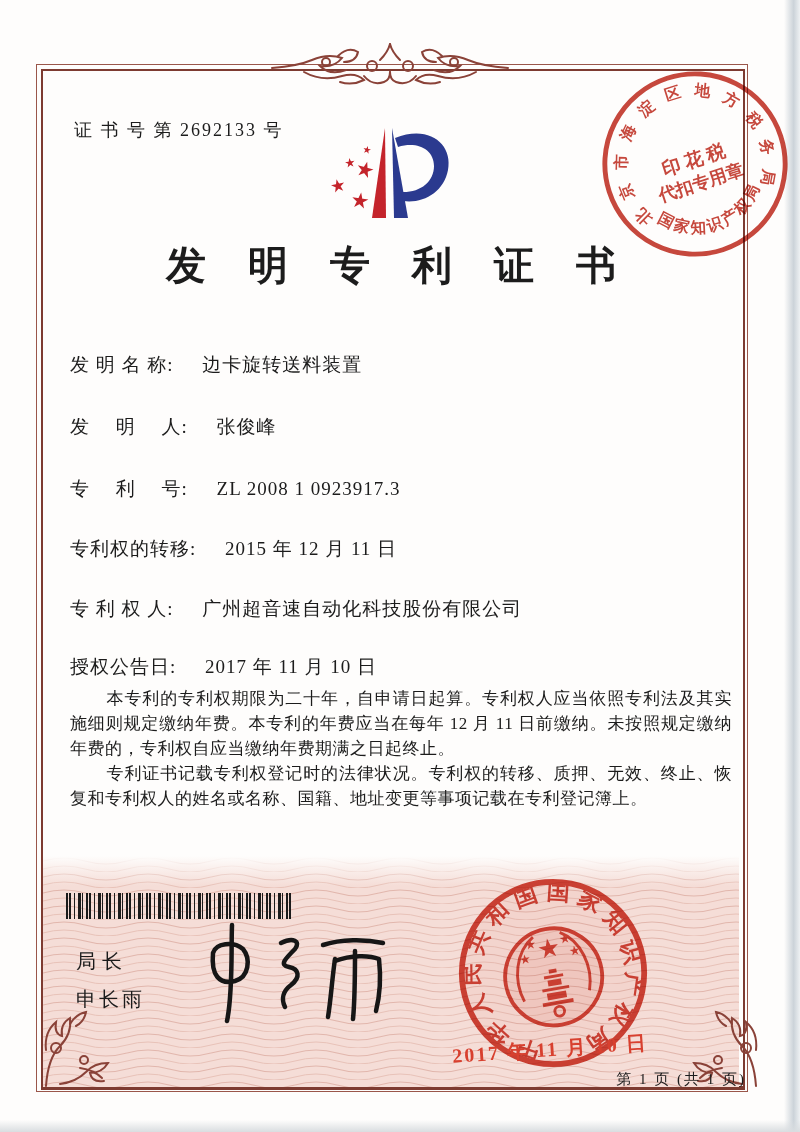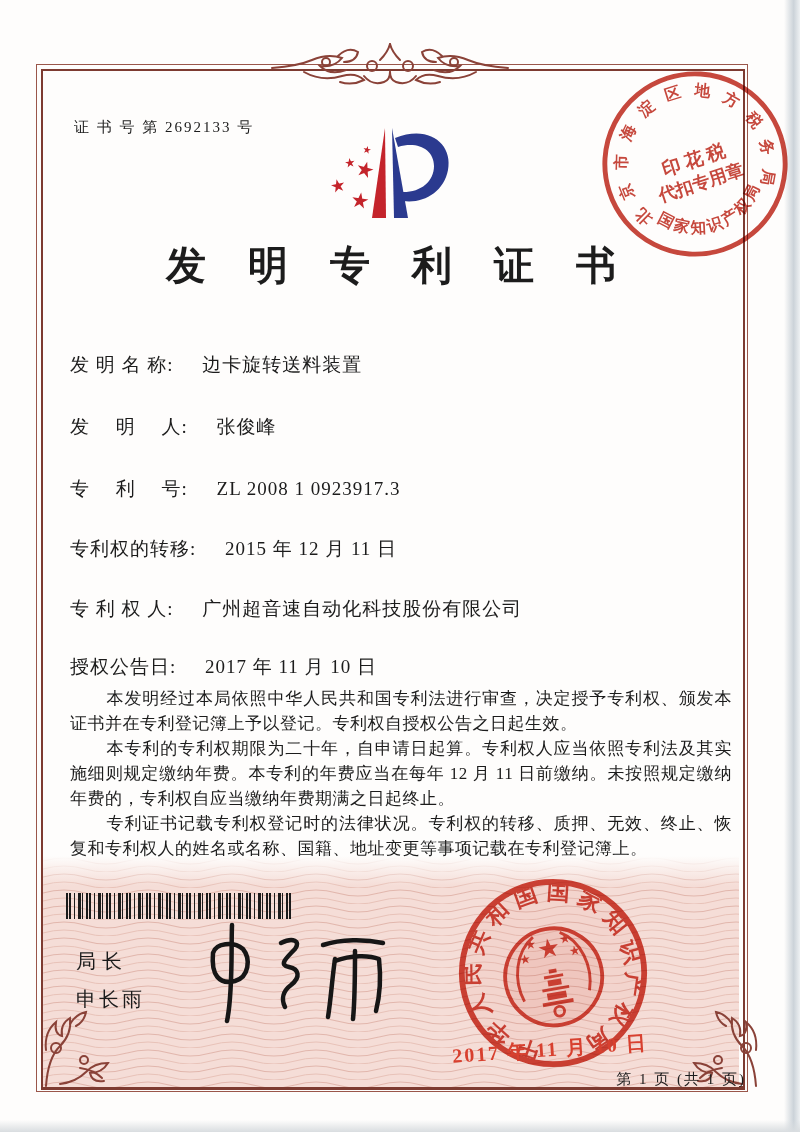--- a/index.html
+++ b/index.html
@@ -8,21 +8,21 @@
   
   .edge-right{position:absolute;top:0;right:0;width:16px;height:100%;
               background:linear-gradient(to right,rgba(255,255,255,0),#ccd3d9 60%,#eef1f3);}
   .edge-bottom{position:absolute;left:0;bottom:0;width:100%;height:12px;
                background:linear-gradient(to bottom,rgba(255,255,255,0),#d9dde0);}
   
   .frame-outer{position:absolute;left:36px;top:64px;width:710px;height:1026px;border:1px solid #9a564a;}
   .frame-inner{position:absolute;left:41px;top:69px;width:700px;height:1015px;
                border:2px solid #7d3b31;border-bottom-width:4px;}
   .ornament{position:absolute;pointer-events:none;}
-  .cert-no{position:absolute;left:74px;top:118px;font-size:15px;letter-spacing:2px;}
+  .cert-no{position:absolute;left:74px;top:118px;font-size:18px;letter-spacing:2px;}
   .logo{position:absolute;left:325px;top:96px;width:150px;height:140px;}
   .tax-stamp{position:absolute;left:597px;top:66px;width:196px;height:196px;
              transform:rotate(-18deg);opacity:.92;mix-blend-mode:multiply;}
   .title{position:absolute;left:36px;top:238px;width:710px;margin:0;text-align:center;
          font-size:40px;font-weight:bold;letter-spacing:16px;text-indent:16px;}
   .field{position:absolute;left:70px;font-size:19px;white-space:nowrap;}
   .field .flabel{letter-spacing:1px;margin-top:17px;}
   .field .fvalue{margin-left:24px;letter-spacing:1px;}
   .body-text{position:absolute;left:70px;top:686px;width:662px;
              font-size:17px;line-height:25px;letter-spacing:.5px;text-align:justify;}
@@ -160,21 +160,20 @@
   <div class="field" style="top:596px;">
     <span class="flabel">专 利 权 人:</span>
     <span class="fvalue">广州超音速自动化科技股份有限公司</span>
   </div>
   <div class="field" style="top:654px;">
     <span class="flabel">授权公告日:</span>
     <span class="fvalue">2017 年 11 月 10 日</span>
   </div>
 
   <div class="body-text">
-    <p>本发明经过本局依照中华人民共和国专利法进行审查，决定授予专利权、颁发本证书并在专利登记簿上予以登记。专利权自授权公告之日起生效。</p>
     <p>本专利的专利权期限为二十年，自申请日起算。专利权人应当依照专利法及其实施细则规定缴纳年费。本专利的年费应当在每年 12 月 11 日前缴纳。未按照规定缴纳年费的，专利权自应当缴纳年费期满之日起终止。</p>
     <p>专利证书记载专利权登记时的法律状况。专利权的转移、质押、无效、终止、恢复和专利权人的姓名或名称、国籍、地址变更等事项记载在专利登记簿上。</p>
   </div>
 
   <div class="barcode"></div>
 
   <div class="signer-title">局长</div>
   <div class="signer-name">申长雨</div>
 
   <svg class="signature" viewBox="0 0 230 112">

